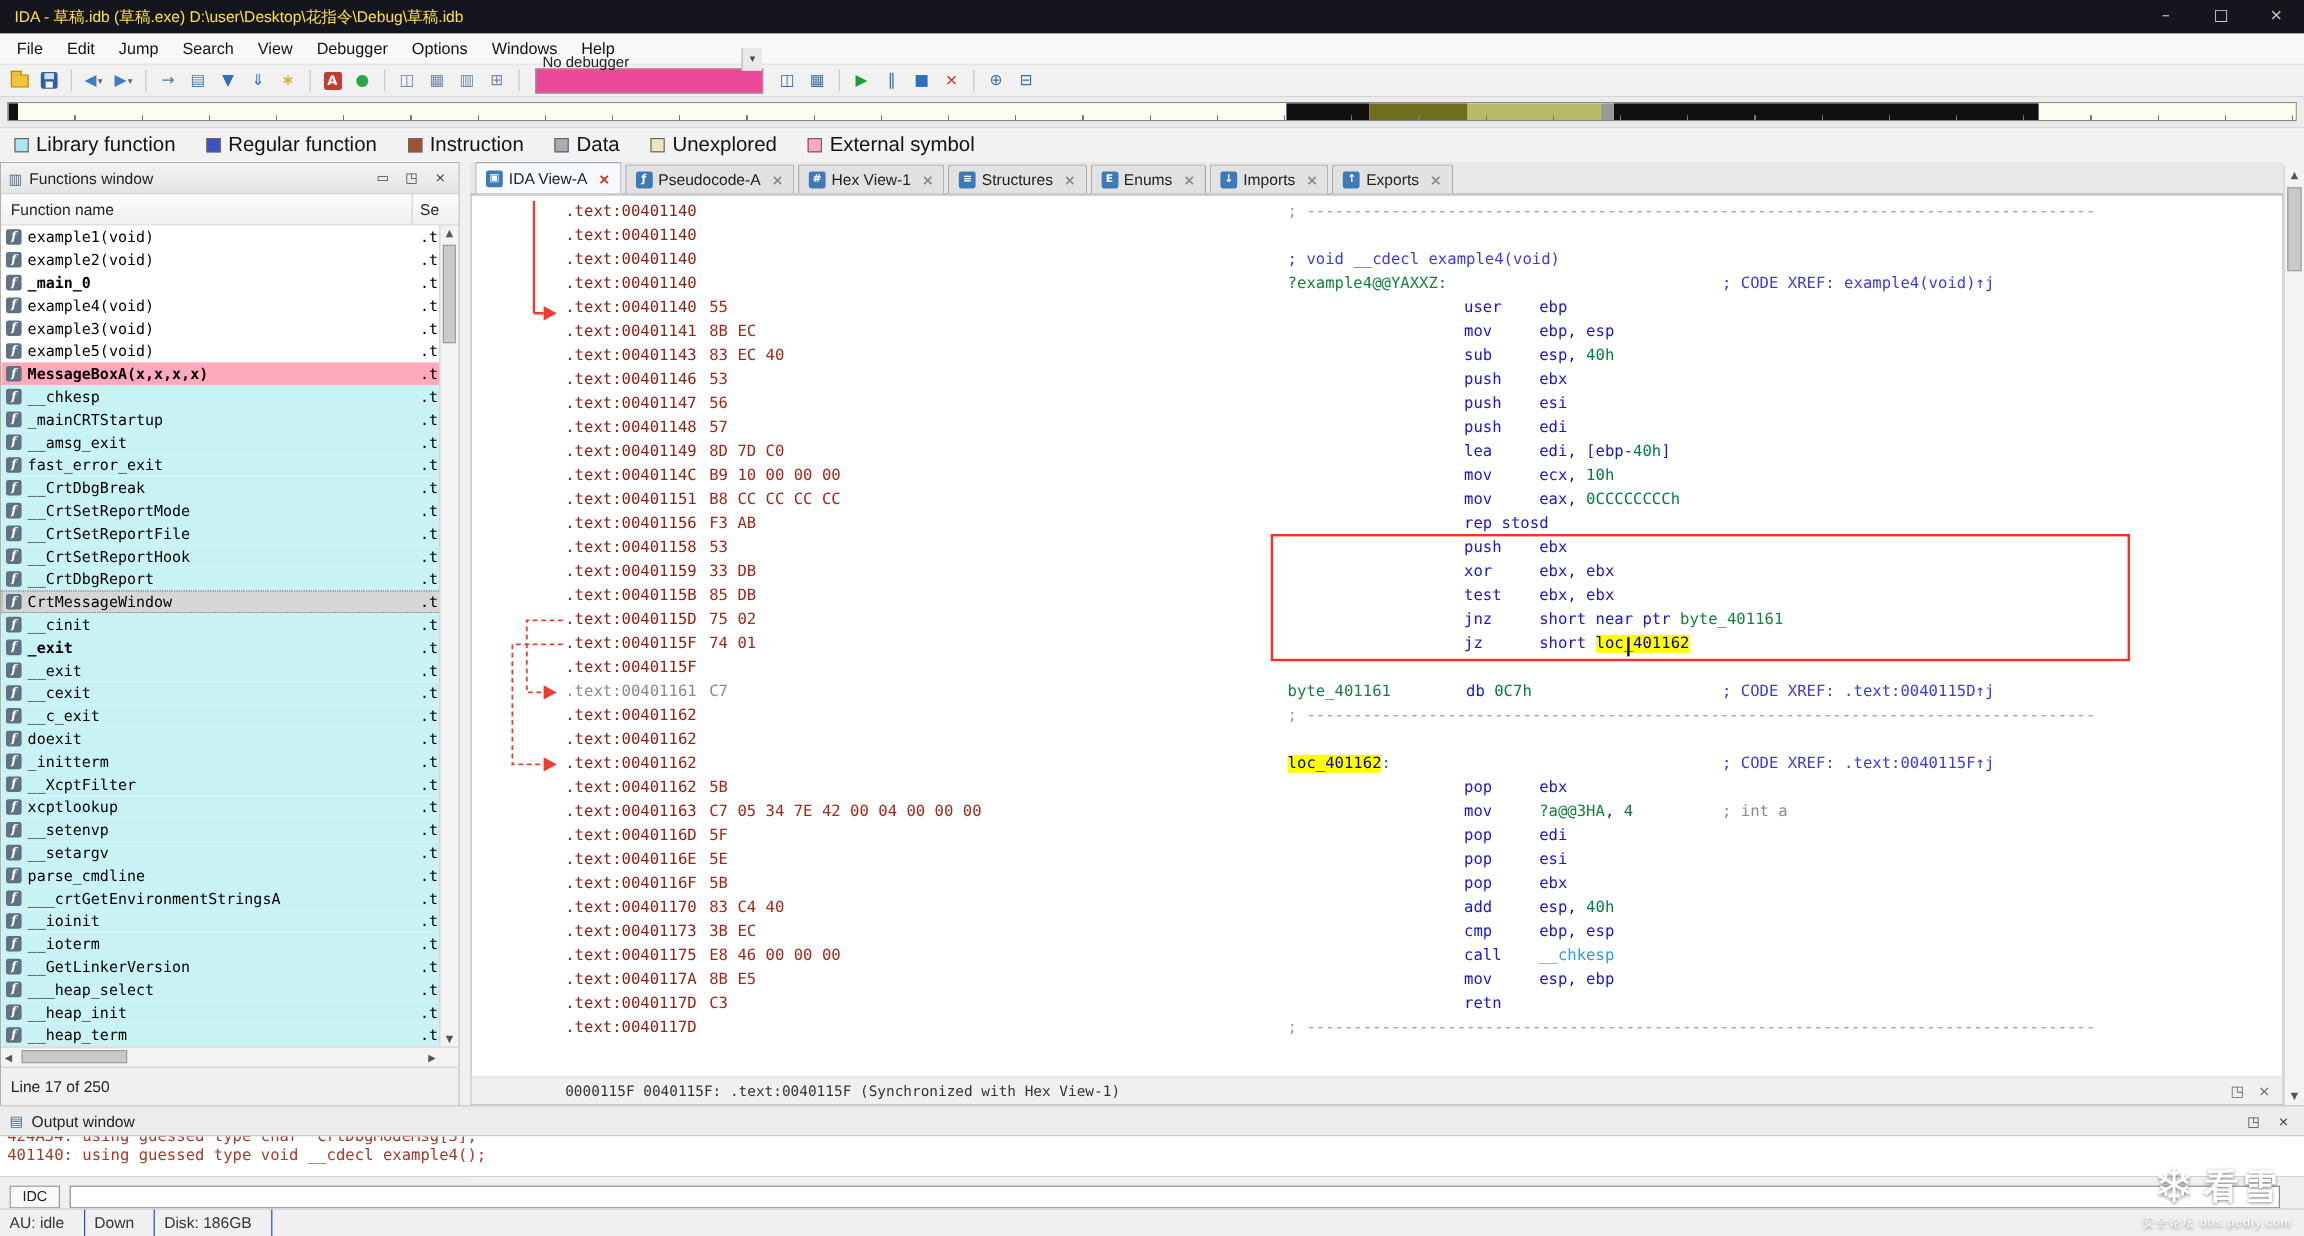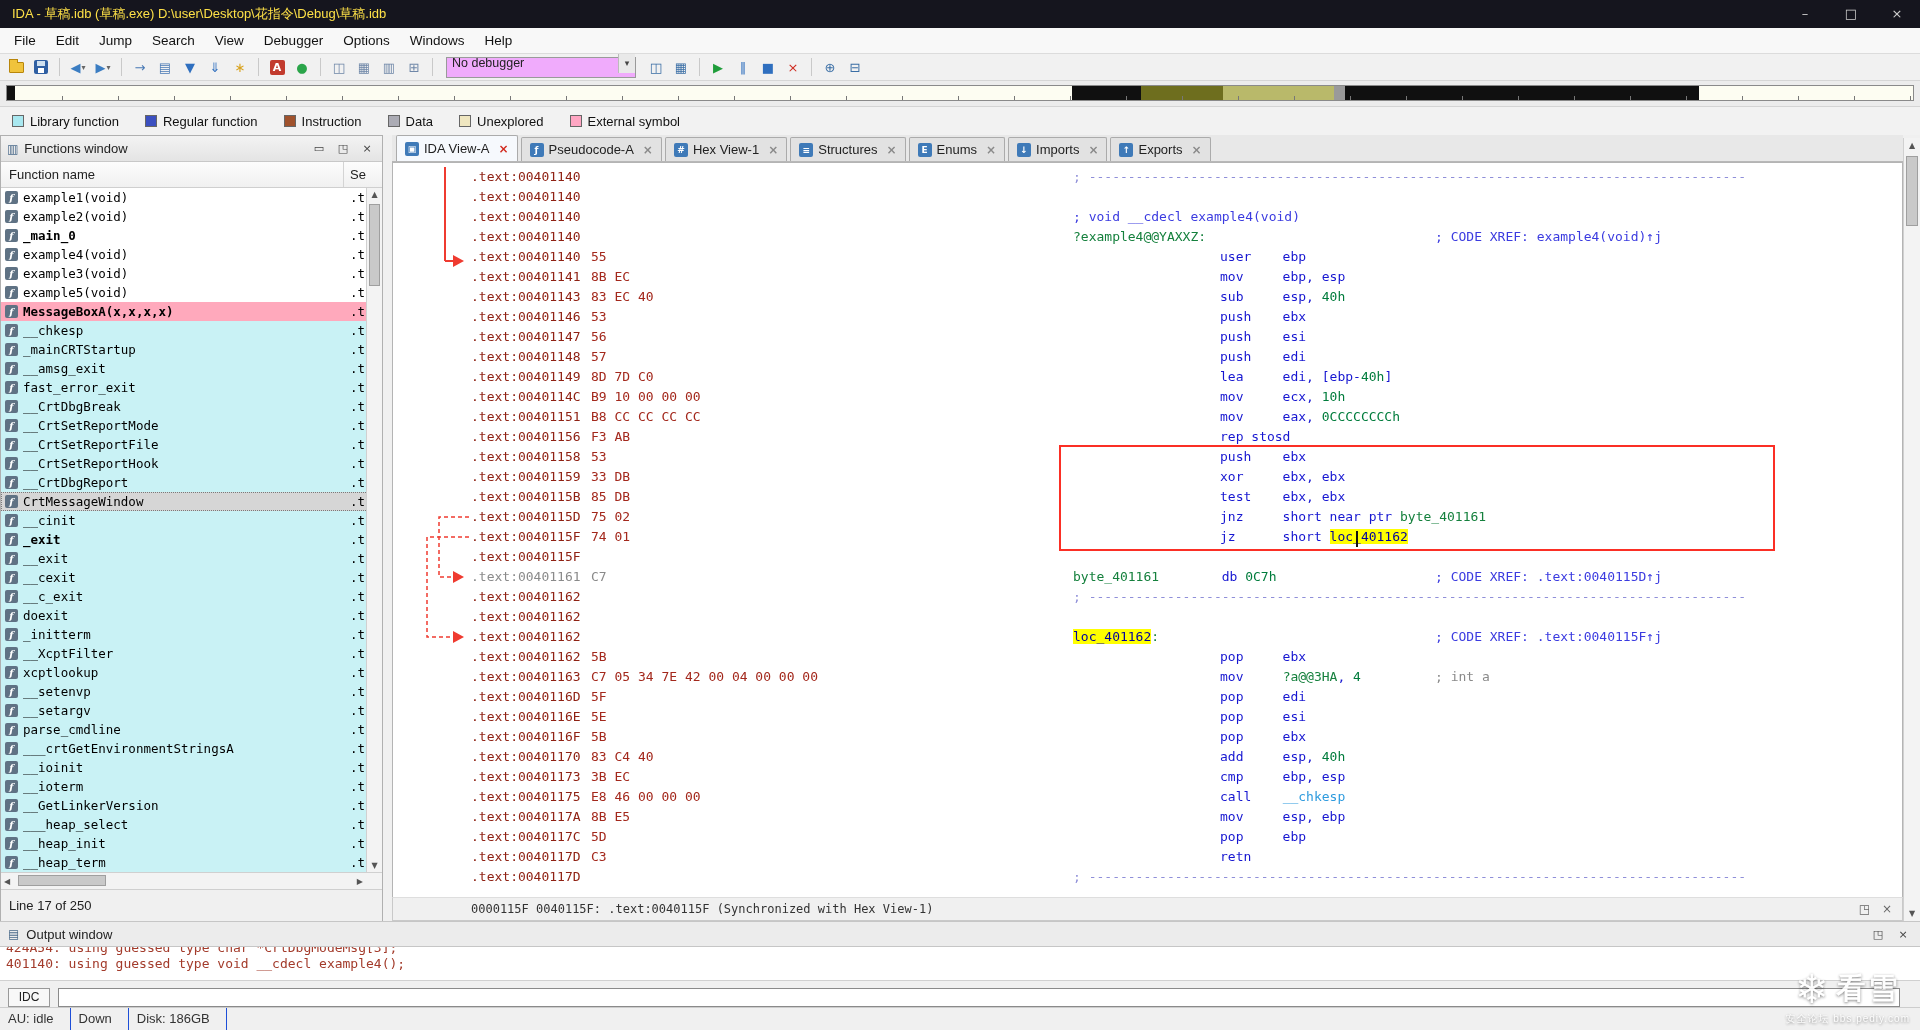--- a/index.html
+++ b/index.html
@@ -16,36 +16,36 @@
   .menubar{position:absolute;left:0;top:28px;width:100%;height:26px;background:#f8f8f8;border-bottom:1px solid #dcdcdc;display:flex;align-items:center;padding-left:4px}
   .menu-item{padding:0 10px;font-size:13.5px;line-height:25px;color:#111}
 
   
   .toolbar{position:absolute;left:0;top:54px;width:100%;height:27px;background:#f1f1f1;border-bottom:1px solid #d6d6d6;display:flex;align-items:center;padding:0 5px;gap:3px}
   .tb-btn{height:22px;min-width:22px;display:flex;align-items:center;justify-content:center;border-radius:2px}
   .tb-glyph{font-family:"DejaVu Sans",sans-serif;font-size:13px;line-height:15px}
   .tb-glyph.boxed{width:15px;height:15px;line-height:15px;text-align:center;font-size:11px;font-weight:bold;border-radius:2px}
   .tb-sep{width:1px;height:18px;background:#c9c9c9;margin:0 4px}
   .tb-dd{font-size:8px;color:#666;margin-left:1px}
-  .tb-combo{display:flex;align-items:center;height:21px;width:190px;border:1px solid #9a9a9a;background:#f0abfc;margin:0 6px;padding:0 0 8px 5px;font-size:12.5px;color:#222}
+  .tb-combo{display:flex;align-items:flex-end;height:21px;width:190px;border:1px solid #9a9a9a;background:#ec4899;margin:0 6px;padding:0 0 18px 5px;font-size:12.5px;color:#222}
   .tb-combo-arrow{margin-left:auto;width:17px;height:19px;background:#e9e9e9;border-left:1px solid #bbb;text-align:center;font-size:9px;line-height:19px;color:#444}
   .icon-folder{display:inline-block;width:15px;height:11px;background:#f0c33c;border:1px solid #b8860b;border-radius:1px;position:relative}
   .icon-folder::before{content:"";position:absolute;top:-4px;left:-1px;width:7px;height:3px;background:#f0c33c;border:1px solid #b8860b;border-bottom:none}
   .icon-floppy{display:inline-block;width:14px;height:14px;background:#2f5fa3;border-radius:2px;position:relative}
   .icon-floppy::before{content:"";position:absolute;top:1px;left:3px;width:8px;height:5px;background:#cfe0f0}
   .icon-floppy::after{content:"";position:absolute;bottom:1px;left:4px;width:6px;height:5px;background:#fff}
 
   
   .navrow{position:absolute;left:0;top:81px;width:100%;height:26px;background:#ececec;border-bottom:1px solid #d4d4d4;padding:4px 6px}
   .navband{position:relative;height:16px;border:1px solid #8a8a8a;display:flex;overflow:hidden;background:#fff}
   .nb-seg{height:100%}
   .navband::after{content:"";position:absolute;left:0;right:0;bottom:0;height:4px;background:repeating-linear-gradient(90deg,transparent 0 55px,#777 55px 56px)}
 
   
-  .legendrow{position:absolute;left:0;top:107px;width:100%;height:28px;background:#f2f2f2;display:flex;align-items:center;gap:26px;padding:0 12px;font-size:13px;color:#111}
+  .legendrow{position:absolute;left:0;top:107px;width:100%;height:28px;background:#f2f2f2;display:flex;align-items:center;gap:26px;padding:0 12px;font-size:17px;color:#111}
   .lg-item{display:flex;align-items:center;gap:6px}
   .lg-chip{width:12px;height:12px;border:1px solid #666;display:inline-block}
 
   
   .fnwin{position:absolute;left:0;top:135px;width:383px;height:786px;background:#fff;border:1px solid #b0b0b0}
   .fwtitle{position:absolute;left:0;top:0;width:100%;height:26px;background:linear-gradient(#f3f3f3,#e4e4e4);border-bottom:1px solid #c8c8c8;display:flex;align-items:center;padding:0 6px;gap:6px}
   .fw-ticon{color:#4a6a8a;font-size:12px;font-family:"DejaVu Sans",sans-serif}
   .fw-ttext{font-size:13px;color:#222;flex:1}
   .fwb{width:18px;text-align:center;color:#444;font-size:11px;font-family:"DejaVu Sans",sans-serif}
   .fwheader{position:absolute;left:0;top:26px;width:100%;height:26px;background:linear-gradient(#fdfdfd,#f0f0f0);border-bottom:1px solid #cfcfcf;font-size:13px;color:#222}
@@ -566,21 +566,20 @@
           <div class="dline"><span class="d-addr">.text:00401162</span><span class="d-code cl"><span class="sg-hl">loc_401162</span><span class="sg-name">:</span></span><span class="d-xref sg-com">; CODE XREF: .text:0040115F↑j</span></div>
           <div class="dline"><span class="d-addr">.text:00401162</span><span class="d-bytes">5B</span><span class="d-code ci"><span class="sg-i">pop     ebx</span></span></div>
           <div class="dline"><span class="d-addr">.text:00401163</span><span class="d-bytes">C7 05 34 7E 42 00 04 00 00 00</span><span class="d-code ci"><span class="sg-i">mov     </span><span class="sg-name">?a@@3HA</span><span class="sg-i">, </span><span class="sg-n">4</span></span><span class="d-xref sg-gray">; int a</span></div>
           <div class="dline"><span class="d-addr">.text:0040116D</span><span class="d-bytes">5F</span><span class="d-code ci"><span class="sg-i">pop     edi</span></span></div>
           <div class="dline"><span class="d-addr">.text:0040116E</span><span class="d-bytes">5E</span><span class="d-code ci"><span class="sg-i">pop     esi</span></span></div>
           <div class="dline"><span class="d-addr">.text:0040116F</span><span class="d-bytes">5B</span><span class="d-code ci"><span class="sg-i">pop     ebx</span></span></div>
           <div class="dline"><span class="d-addr">.text:00401170</span><span class="d-bytes">83 C4 40</span><span class="d-code ci"><span class="sg-i">add     esp, </span><span class="sg-n">40h</span></span></div>
           <div class="dline"><span class="d-addr">.text:00401173</span><span class="d-bytes">3B EC</span><span class="d-code ci"><span class="sg-i">cmp     ebp, esp</span></span></div>
           <div class="dline"><span class="d-addr">.text:00401175</span><span class="d-bytes">E8 46 00 00 00</span><span class="d-code ci"><span class="sg-i">call    </span><span class="sg-lib">__chkesp</span></span></div>
           <div class="dline"><span class="d-addr">.text:0040117A</span><span class="d-bytes">8B E5</span><span class="d-code ci"><span class="sg-i">mov     esp, ebp</span></span></div>
-          <div class="dline"><span class="d-addr">.text:0040117C</span><span class="d-bytes">5D</span><span class="d-code ci"><span class="sg-i">pop     ebp</span></span></div>
           <div class="dline"><span class="d-addr">.text:0040117D</span><span class="d-bytes">C3</span><span class="d-code ci"><span class="sg-i">retn</span></span></div>
           <div class="dline"><span class="d-addr">.text:0040117D</span><span class="d-code cl"><span class="sg-sep">; ------------------------------------------------------------------------------------</span></span></div>
         </div>
     </div>
 
     <div class="dstatus">
       <span class="ds-text">0000115F 0040115F: .text:0040115F (Synchronized with Hex View-1)</span>
       <span class="ds-icons">
         <span>◳</span>
         <span>×</span>

